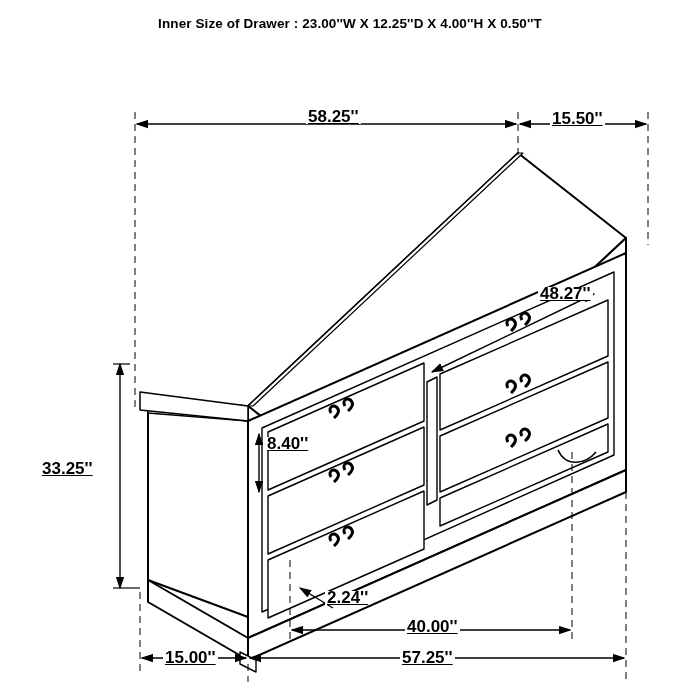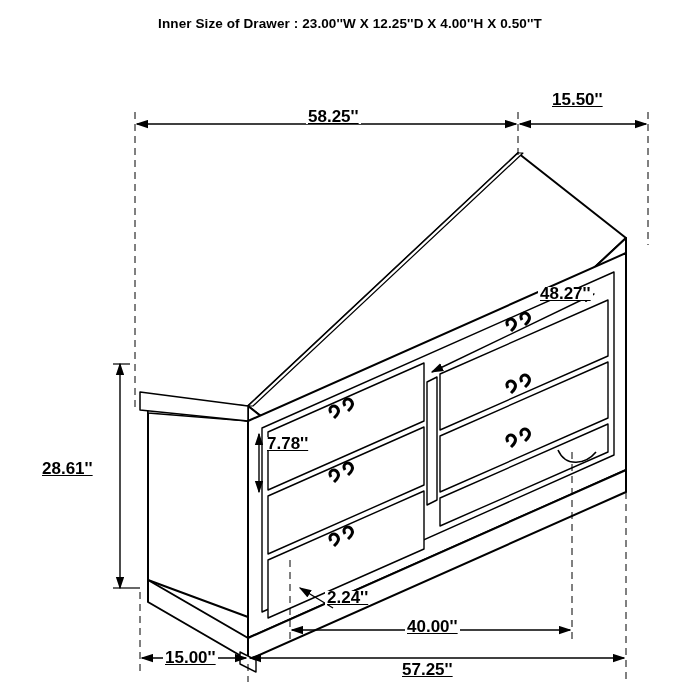--- a/index.html
+++ b/index.html
@@ -140,22 +140,22 @@
       <line x1="290" y1="560" x2="290" y2="640" stroke-dasharray="7,5"></line>
       <line x1="572" y1="452" x2="572" y2="640" stroke-dasharray="7,5"></line>
       <line x1="292" y1="630" x2="570" y2="630" stroke-width="1.4" marker-start="url(#arrowStart)" marker-end="url(#arrowEnd)"></line>
 
       <line x1="626" y1="492" x2="626" y2="682" stroke-dasharray="7,5"></line>
       <line x1="250" y1="658" x2="624" y2="658" stroke-width="1.4" marker-start="url(#arrowStart)" marker-end="url(#arrowEnd)"></line>
     </g>
   </svg>
 
   <div class="dimlabel" style="left:306px; top:110px;">58.25''</div>
-  <div class="dimlabel" style="left:550px; top:93px;">15.50''</div>
+  <div class="dimlabel" style="left:550px; top:112px;">15.50''</div>
   <div class="dimlabel" style="left:538px; top:287px;">48.27''</div>
-  <div class="dimlabel" style="left:265px; top:437px;">7.78''</div>
-  <div class="dimlabel" style="left:40px; top:462px;">28.61''</div>
+  <div class="dimlabel" style="left:265px; top:437px;">8.40''</div>
+  <div class="dimlabel" style="left:40px; top:462px;">33.25''</div>
   <div class="dimlabel" style="left:325px; top:591px;">2.24''</div>
   <div class="dimlabel" style="left:163px; top:651px;">15.00''</div>
   <div class="dimlabel" style="left:405px; top:620px;">40.00''</div>
-  <div class="dimlabel" style="left:400px; top:651px;margin-top:12px;">57.25''</div>
+  <div class="dimlabel" style="left:400px; top:651px;">57.25''</div>
 
 </div>
 
 </body></html>

